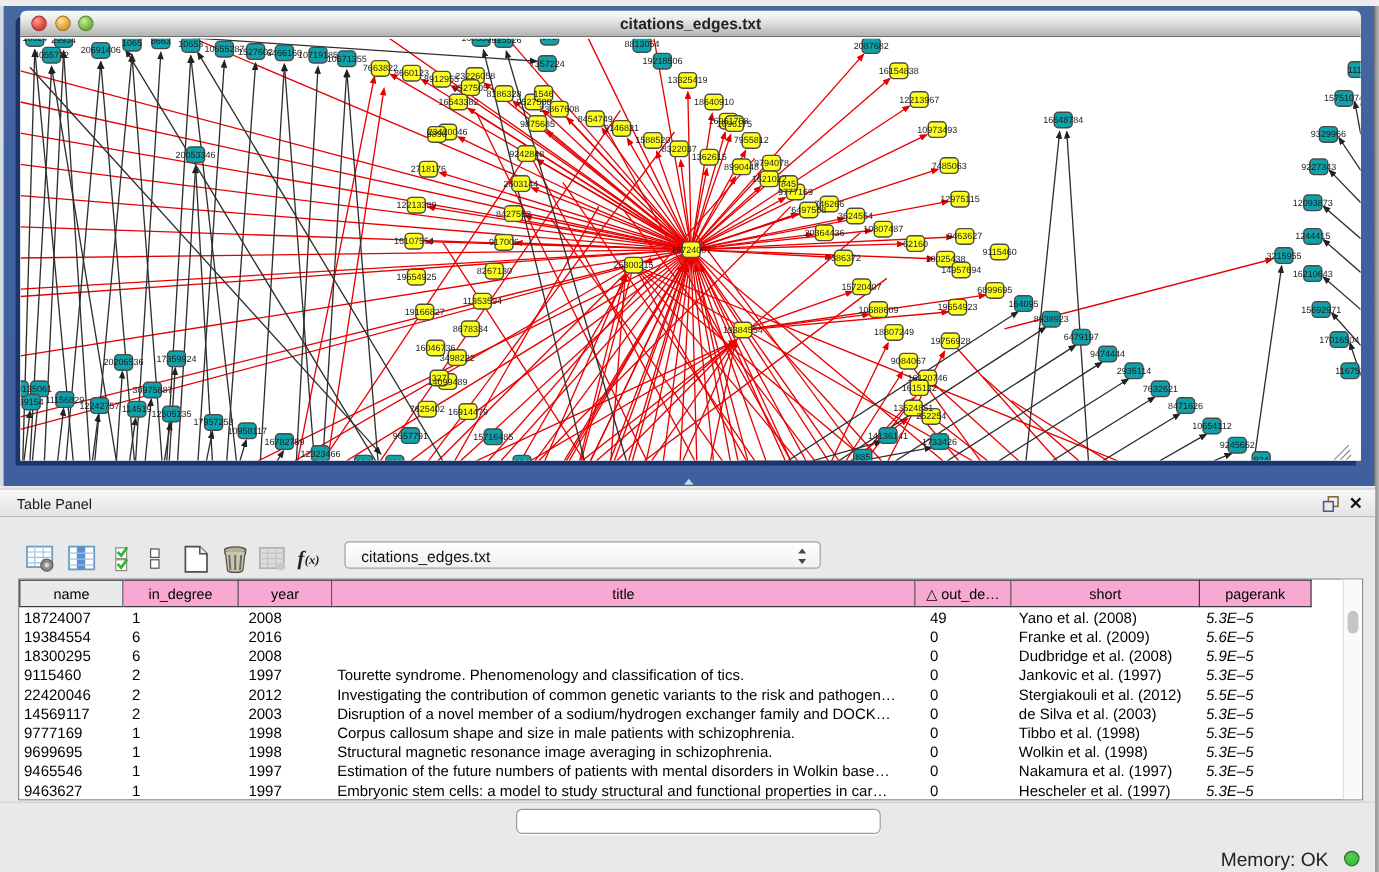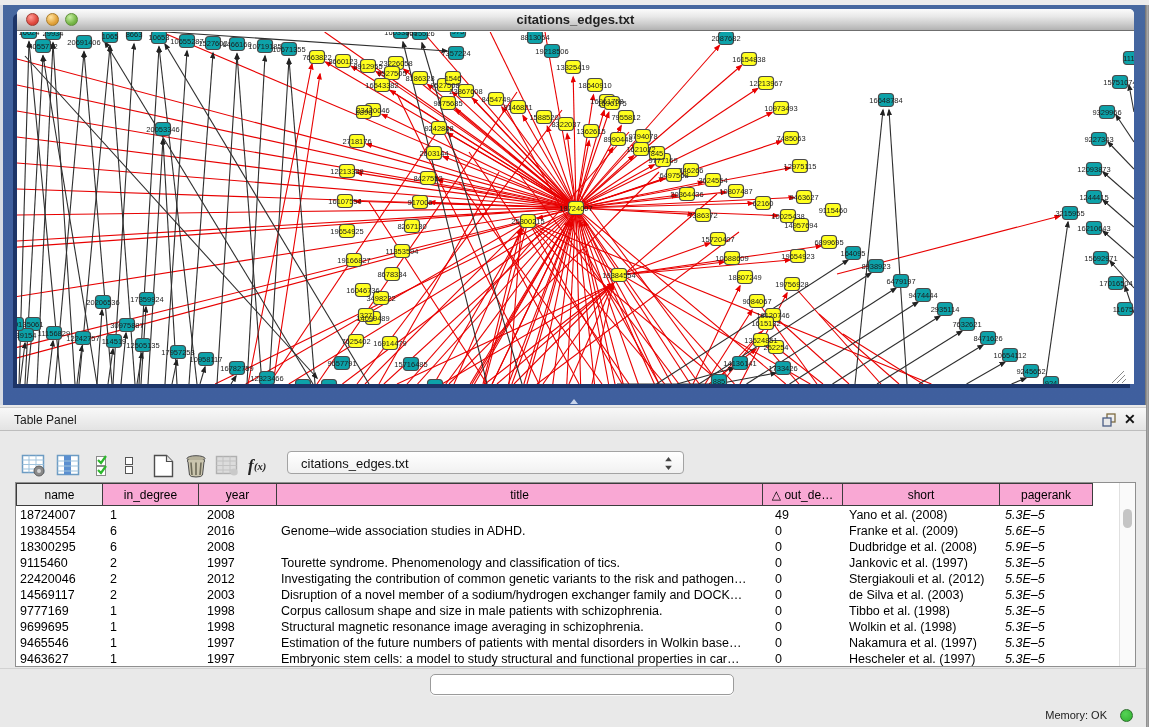--- a/index.html
+++ b/index.html
@@ -35,21 +35,21 @@
 .c0 { left:5px; } .c1 { left:95px; } .c2 { left:192px; } .c3 { left:266px; }
 .c4 { left:760px; } .c5 { left:834px; } .c6 { left:990px;font-style:italic; }
 #sbar { position:absolute; left:1119px; top:483px; width:16px; height:183px; background:#fafafa;
   border-left:1px solid #e0e0e0; }
 #sthumb { position:absolute; left:3px; top:26px; width:9px; height:19px; background:#c5c5c5; border-radius:5px; }
 #tabs { position:absolute; left:430px; top:674px; height:21px; border:1px solid #9b9b9b; border-radius:5px;
   background:#fff; font-size:13px; overflow:hidden; box-shadow:0 1px 0 rgba(255,255,255,.8); }
 #tabs span { display:inline-block; height:21px; padding:2px 14px 0; }
 #seg1 { background:linear-gradient(180deg,#9a9a9a,#787878); color:#efefef;margin-top:44px; }
 #seg2 { border-right:5px solid #737373; }
-#memory { position:absolute; right:42px; top:709px; font-size:11px; color:#222; }
+#memory { position:absolute; right:42px; top:709px; font-size:16px; color:#222; }
 #memdot { position:absolute; left:1120px; top:709px; width:13px; height:13px; border-radius:50%;
   background:radial-gradient(circle at 40% 35%,#55d355,#2fae2f); border:1.5px solid #2c6e2c; }
 </style></head>
 <body>
 <div id="root">
 <div id="desktop"></div>
 <div id="deskleft"></div>
 <div id="win">
   <div id="canvas">
         <svg width="1117" height="352" viewBox="0 0 1117 352" style="position:absolute;left:0;top:0">
@@ -633,21 +633,20 @@
       <span class="c1">1</span>
       <span class="c2">2008</span>
       <span class="c4">49</span>
       <span class="c5">Yano et al. (2008)</span>
       <span class="c6">5.3E–5</span>
     </div>
 <div class="tr" style="top:523px">
       <span class="c0">19384554</span>
       <span class="c1">6</span>
       <span class="c2">2016</span>
-      <span class="c3">Genome–wide association studies in ADHD.</span>
       <span class="c4">0</span>
       <span class="c5">Franke et al. (2009)</span>
       <span class="c6">5.6E–5</span>
     </div>
 <div class="tr" style="top:539px">
       <span class="c0">18300295</span>
       <span class="c1">6</span>
       <span class="c2">2008</span>
       <span class="c4">0</span>
       <span class="c5">Dudbridge et al. (2008)</span>

